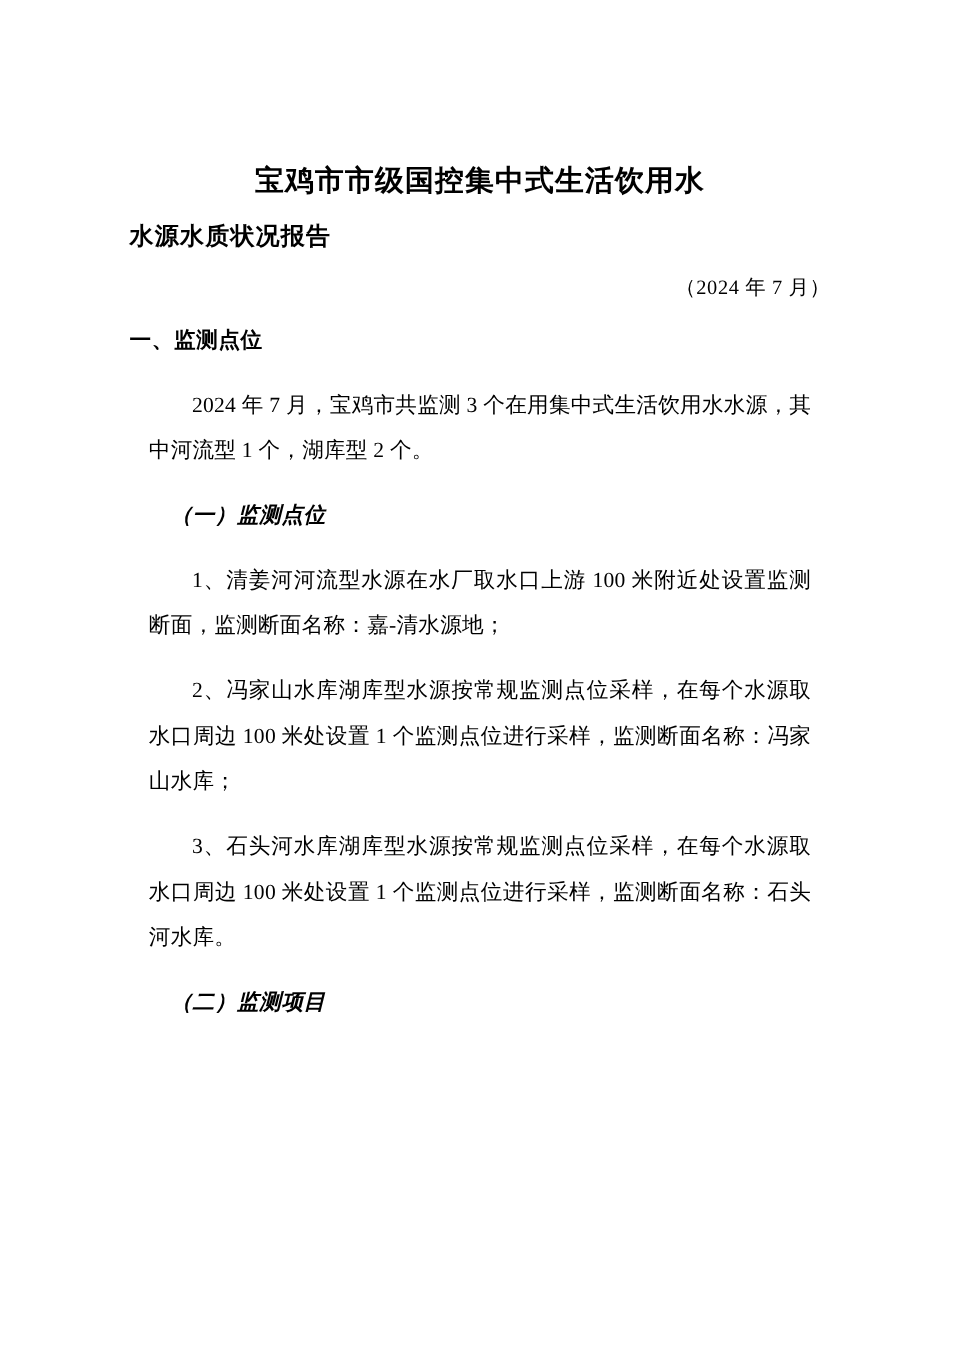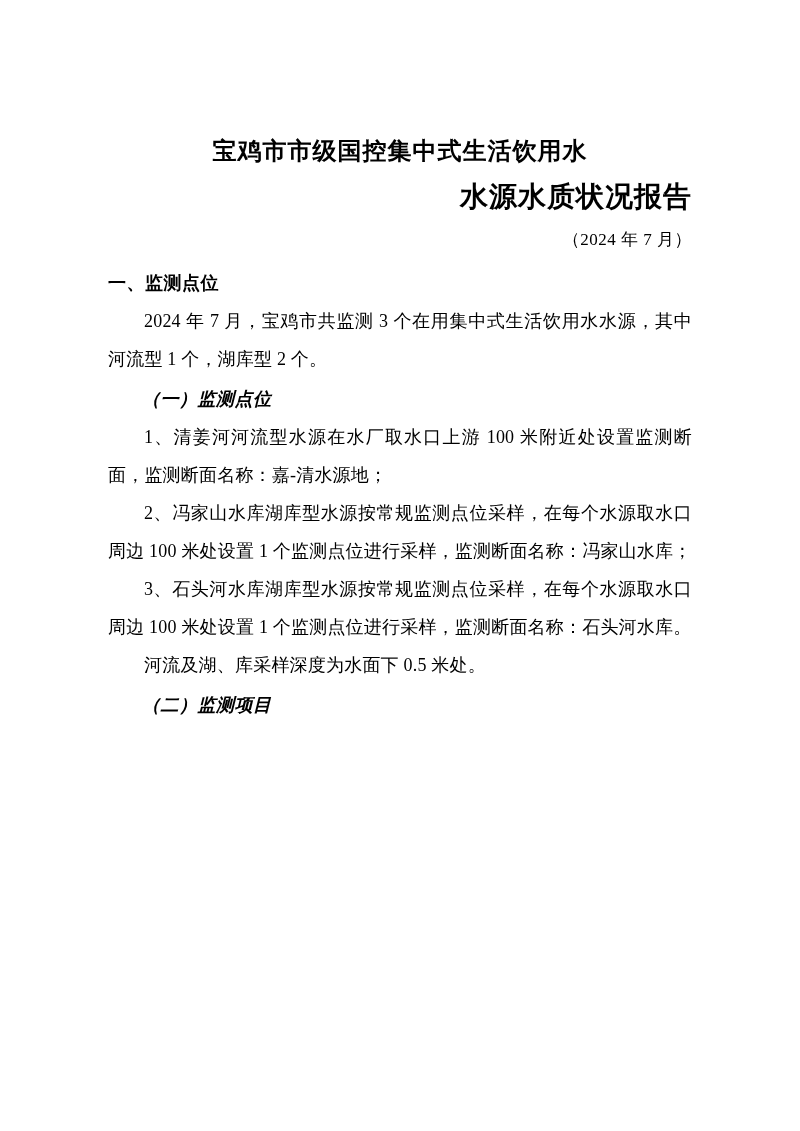--- a/index.html
+++ b/index.html
@@ -24,22 +24,22 @@
   }
   .doc-title {
     text-align: center;
     font-size: 24px;
     font-weight: bold;
     line-height: 46px;
     letter-spacing: 1px;
     margin: 0;
   }
   .doc-title-line2 {
-    text-align: right;
-    font-size: 28px;
+    text-align: left;
+    font-size: 20px;
     font-weight: bold;
     line-height: 46px;
     letter-spacing: 1px;
     margin: 0;
   }
   .doc-subtitle {
     text-align: right;
     font-size: 17px;
     line-height: 40px;
     letter-spacing: 0.5px;
@@ -57,21 +57,21 @@
     font-weight: bold;
     line-height: 38px;
     margin: 2px 0 0 0;
     text-indent: 34px;
     letter-spacing: 0.5px;
     font-style: italic;
   }
   .para {
     font-size: 18px;
     line-height: 38px;
-    margin: 0;
+    margin: 16px;
     text-indent: 36px;
     text-align: justify;
     text-justify: inter-ideograph;
     letter-spacing: 0.2px;
   }
 </style>
 </head>
 <body>
 
 <div class="page">
@@ -80,17 +80,16 @@
   <h1 class="doc-title-line2">水源水质状况报告</h1>
   <div class="doc-subtitle">（2024 年 7 月）</div>
 
   <h2 class="section-heading">一、监测点位</h2>
   <p class="para">2024 年 7 月，宝鸡市共监测 3 个在用集中式生活饮用水水源，其中河流型 1 个，湖库型 2 个。</p>
 
   <h3 class="sub-heading">（一）监测点位</h3>
   <p class="para">1、清姜河河流型水源在水厂取水口上游 100 米附近处设置监测断面，监测断面名称：嘉-清水源地；</p>
   <p class="para">2、冯家山水库湖库型水源按常规监测点位采样，在每个水源取水口周边 100 米处设置 1 个监测点位进行采样，监测断面名称：冯家山水库；</p>
   <p class="para">3、石头河水库湖库型水源按常规监测点位采样，在每个水源取水口周边 100 米处设置 1 个监测点位进行采样，监测断面名称：石头河水库。</p>
-  <p class="para">河流及湖、库采样深度为水面下 0.5 米处。</p>
 
   <h3 class="sub-heading">（二）监测项目</h3>
 
 </div>
 
 </body></html>

